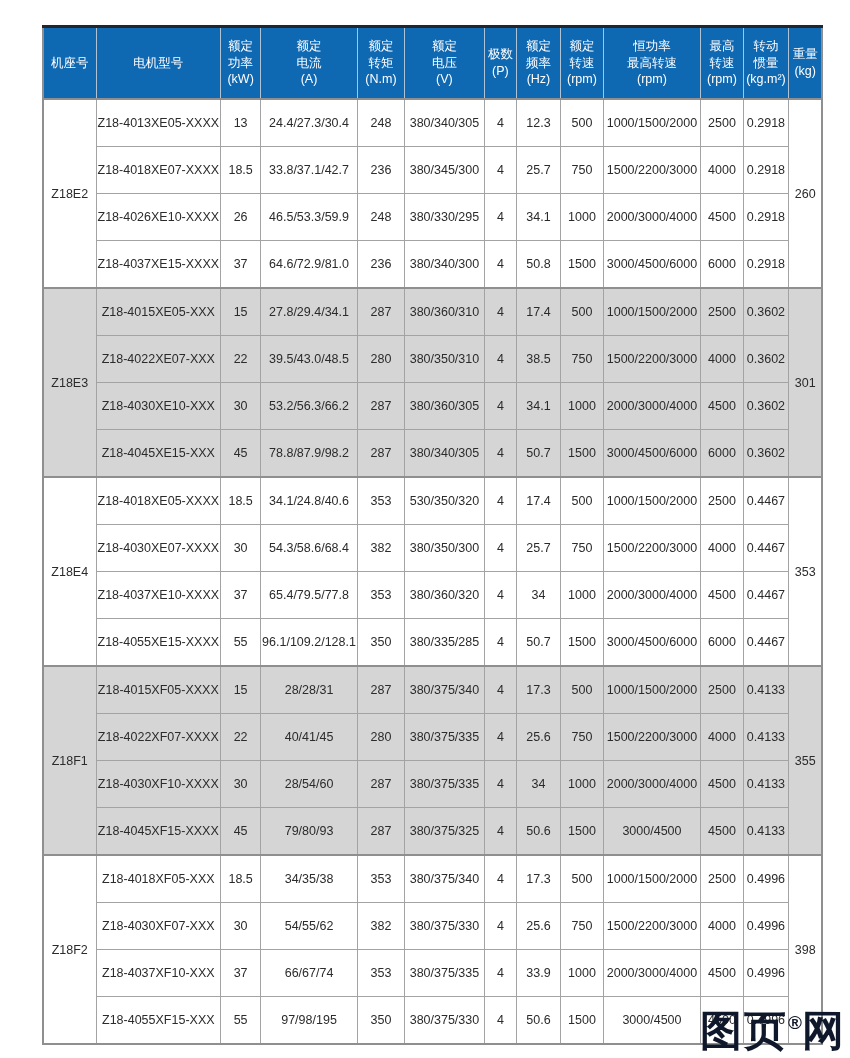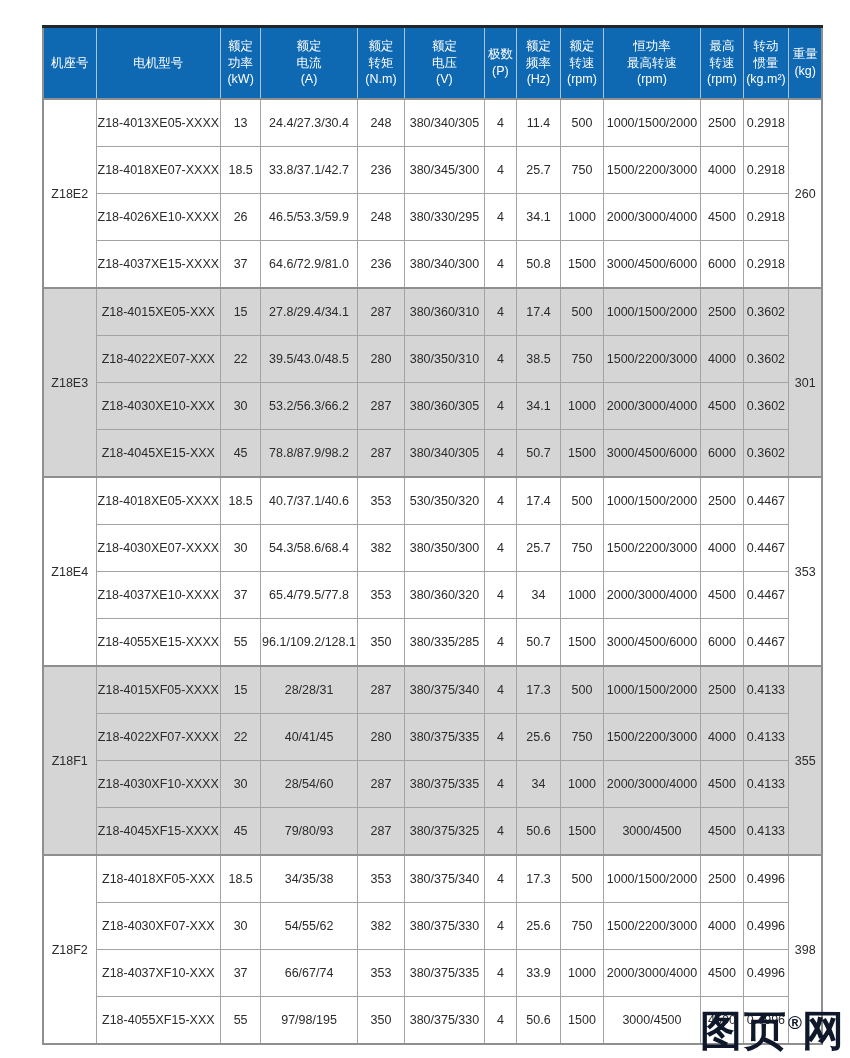--- a/index.html
+++ b/index.html
@@ -74,21 +74,21 @@
     </thead>
     <tbody>
       <tr class="plain group-start" data-name="table-row">
         <td rowspan="4" data-name="cell-frame">Z18E2</td>
         <td data-name="cell-model">Z18-4013XE05-XXXX</td>
         <td data-name="cell-power">13</td>
         <td data-name="cell-current">24.4/27.3/30.4</td>
         <td data-name="cell-torque">248</td>
         <td data-name="cell-voltage">380/340/305</td>
         <td data-name="cell-poles">4</td>
-        <td data-name="cell-freq">11.4</td>
+        <td data-name="cell-freq">12.3</td>
         <td data-name="cell-speed">500</td>
         <td data-name="cell-const_power_speed">1000/1500/2000</td>
         <td data-name="cell-max_speed">2500</td>
         <td data-name="cell-inertia">0.2918</td>
         <td rowspan="4" data-name="cell-weight">260</td>
       </tr>
       <tr class="plain" data-name="table-row">
         <td data-name="cell-model">Z18-4018XE07-XXXX</td>
         <td data-name="cell-power">18.5</td>
         <td data-name="cell-current">33.8/37.1/42.7</td>
@@ -178,21 +178,21 @@
         <td data-name="cell-freq">50.7</td>
         <td data-name="cell-speed">1500</td>
         <td data-name="cell-const_power_speed">3000/4500/6000</td>
         <td data-name="cell-max_speed">6000</td>
         <td data-name="cell-inertia">0.3602</td>
       </tr>
       <tr class="plain group-start" data-name="table-row">
         <td rowspan="4" data-name="cell-frame">Z18E4</td>
         <td data-name="cell-model">Z18-4018XE05-XXXX</td>
         <td data-name="cell-power">18.5</td>
-        <td data-name="cell-current">40.7/37.1/40.6</td>
+        <td data-name="cell-current">34.1/24.8/40.6</td>
         <td data-name="cell-torque">353</td>
         <td data-name="cell-voltage">530/350/320</td>
         <td data-name="cell-poles">4</td>
         <td data-name="cell-freq">17.4</td>
         <td data-name="cell-speed">500</td>
         <td data-name="cell-const_power_speed">1000/1500/2000</td>
         <td data-name="cell-max_speed">2500</td>
         <td data-name="cell-inertia">0.4467</td>
         <td rowspan="4" data-name="cell-weight">353</td>
       </tr>

